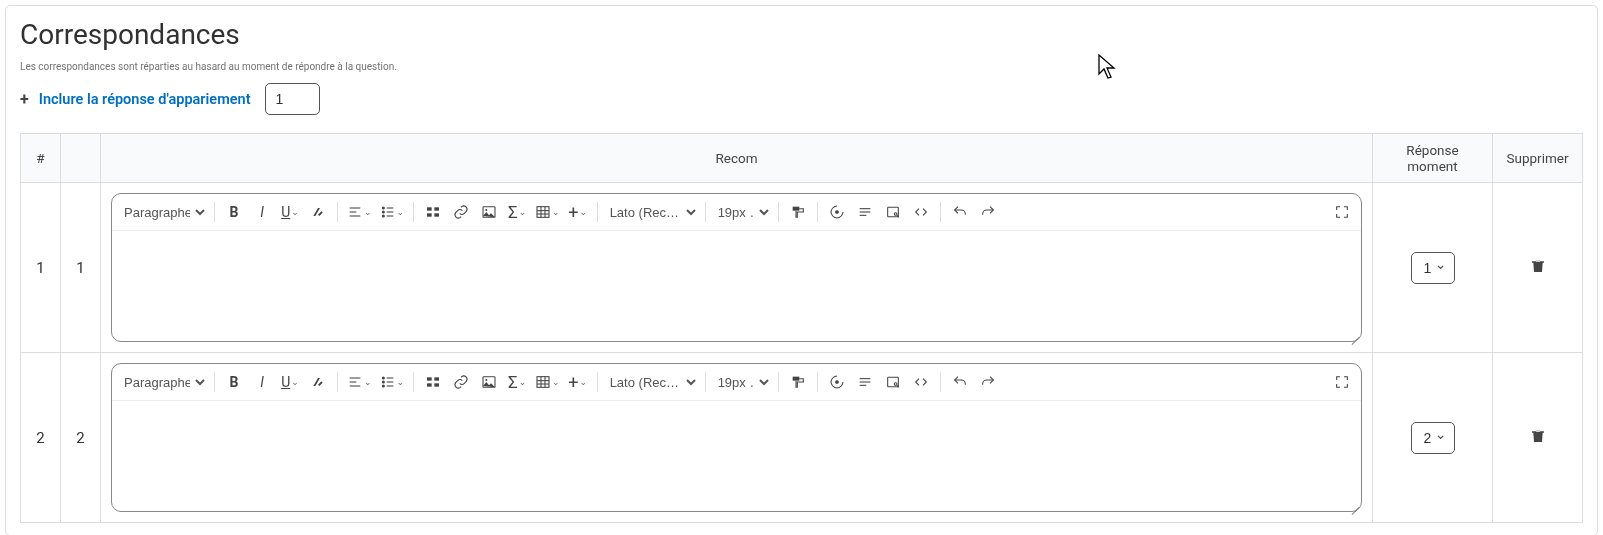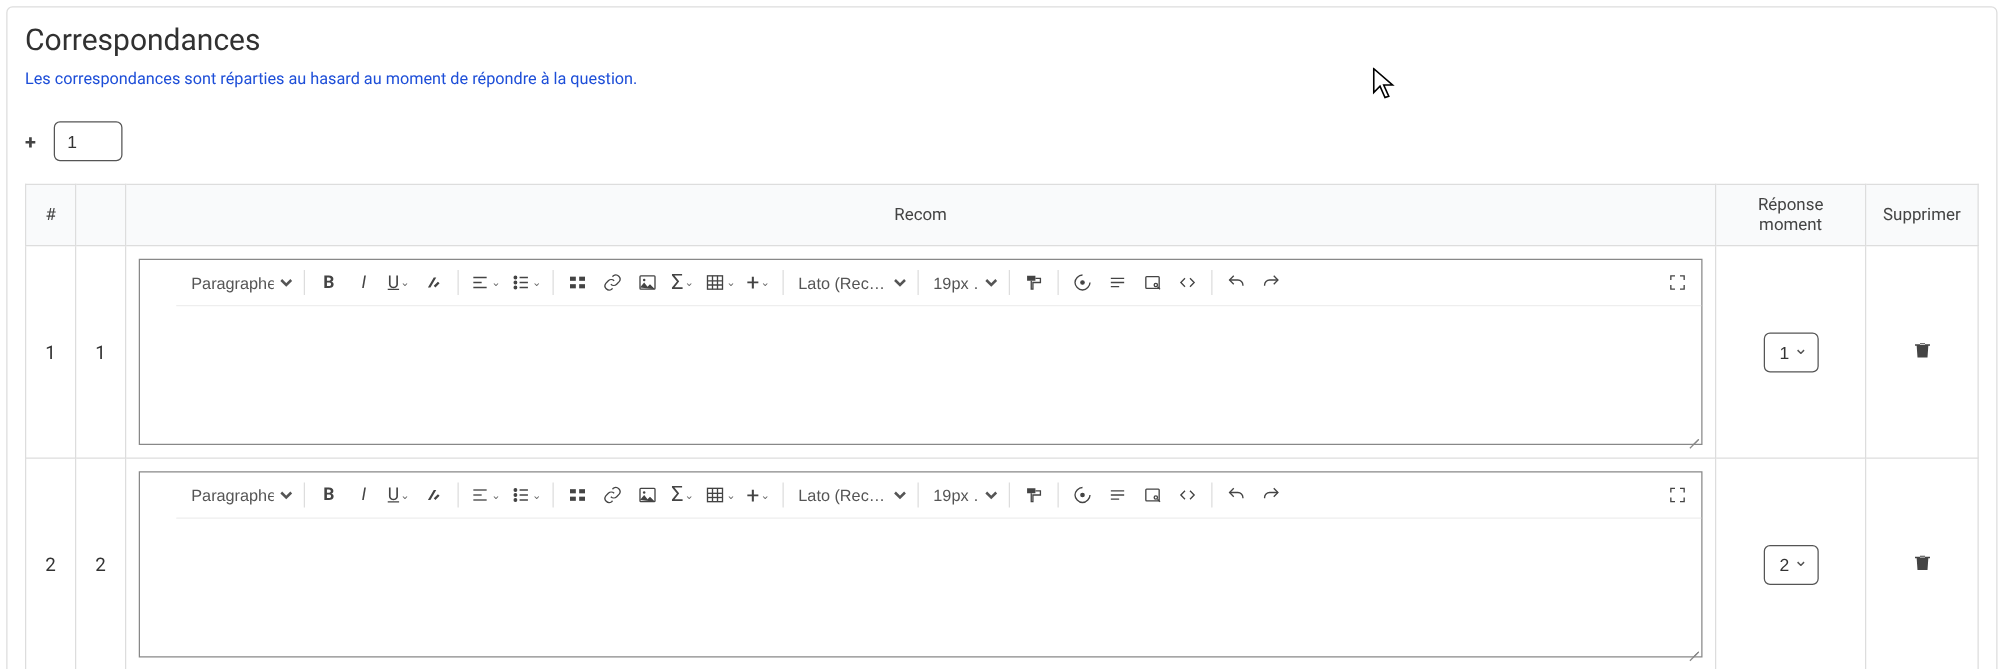--- a/index.html
+++ b/index.html
@@ -8,29 +8,29 @@
     background: #ffffff;
     padding: 5px;
   }
   .panel {
     border: 1px solid #ddd;
     border-radius: 5px;
     padding: 12px 14px;
     width: 1593px;
   }
   .heading {
-    font-size: 24px;
+    font-size: 28px;
     font-weight: 400;
     color: #313131;
     margin-bottom: 10px;
   }
   .description {
-    font-size: 13px;
-    color: #1d4ed8;
-    margin-bottom: 26px;
+    font-size: 10px;
+    color: #737373;
+    margin-bottom: 11px;
   }
   .add-row {
     display: flex;
     align-items: center;
     gap: 14px;
     margin-bottom: 18px;
   }
   .add-link {
     display: flex;
     align-items: center;
@@ -78,24 +78,23 @@
   }
   .col-hash { width: 40px; }
   .col-sub { width: 40px; }
   .col-value { }
   .col-exact { width: 120px; }
   .col-delete { width: 90px; }
 
   
   .editor {
     border: 1px solid #888;
-    border-radius: 0;
+    border-radius: 10px;
     background: #fff;
     text-align: left;
-    padding-left: 29px;
   }
   .toolbar {
     display: flex;
     align-items: center;
     padding: 4px 6px;
     border-bottom: 1px solid #eee;
     gap: 2px;
     flex-wrap: nowrap;
     position: relative;
   }
@@ -218,20 +217,21 @@
 </head>
 <body>
 
 <div class="panel" style="position:relative;">
   <h2 class="heading">Correspondances</h2>
   <p class="description">Les correspondances sont réparties au hasard au moment de répondre à la question.</p>
 
   <div class="add-row">
     <div class="add-link">
       <span class="plus">+</span>
+      <span>Inclure la réponse d'appariement</span>
     </div>
     <input class="count-input" value="1" style="">
   </div>
 
   <table class="main">
     <thead>
       <tr>
         <th class="col-hash">#</th>
         <th class="col-sub"></th>
         <th class="col-value">Recom</th>

